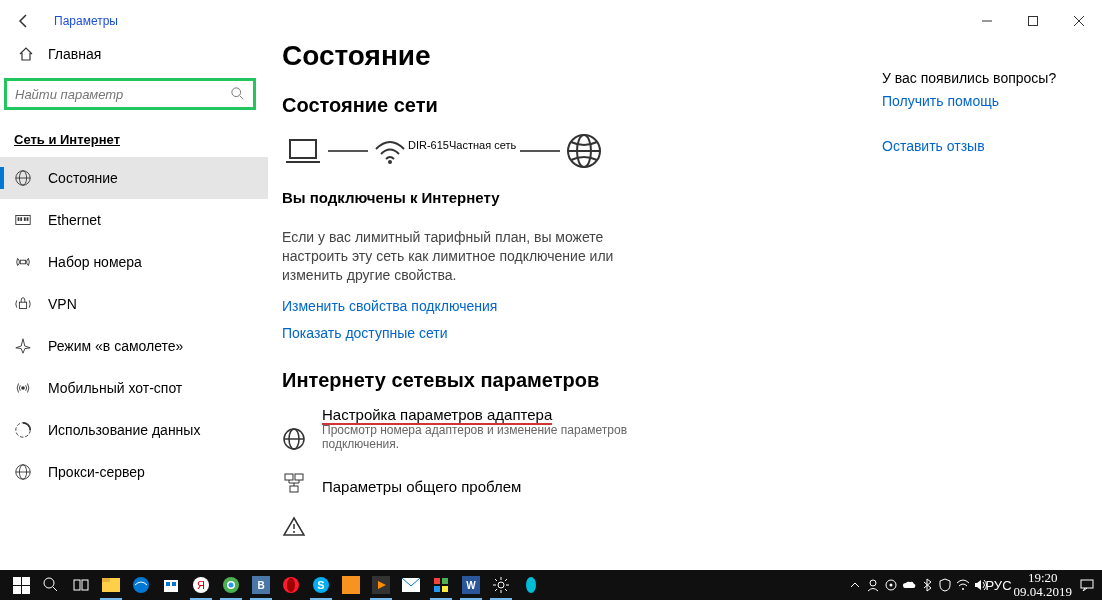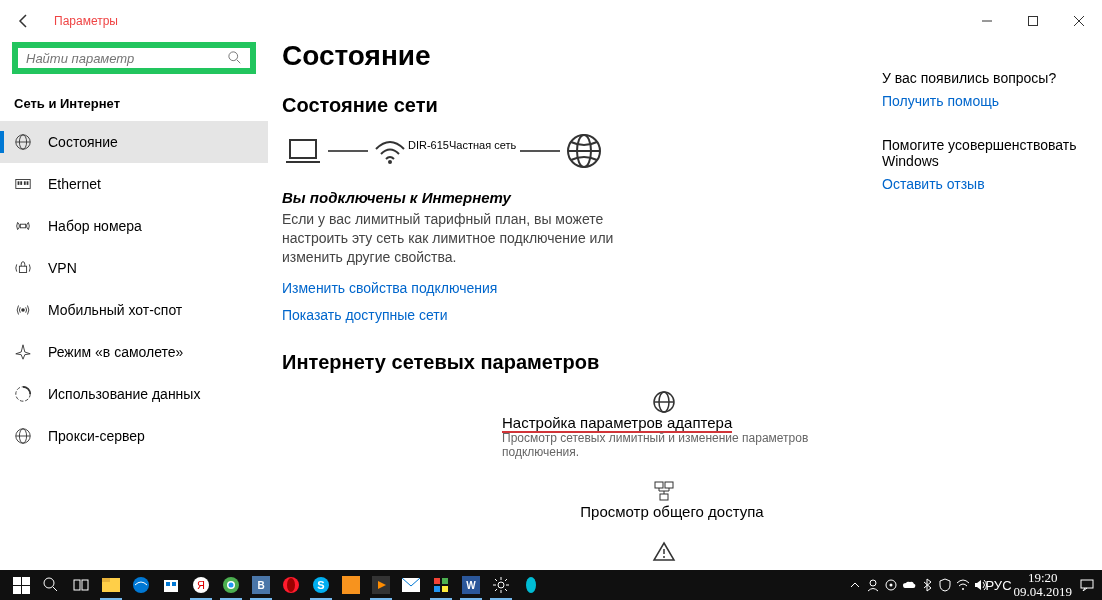--- a/index.html
+++ b/index.html
@@ -1,45 +1,45 @@
 <!DOCTYPE html>
 <html><head>
 <meta charset="utf-8">
 <style>
 * { box-sizing: border-box; margin: 0; padding: 0; }
 body { font-family: "Segoe UI", Arial, sans-serif; background: #fff; width: 1102px; height: 600px; overflow: hidden; position: relative; }
-.titlebar { height: 30px; display: flex; align-items: center; padding: 12px 0 0 12px; font-size: 12px; color: #ef4444; justify-content: center; }
+.titlebar { height: 30px; display: flex; align-items: center; padding: 12px 0 0 12px; font-size: 12px; color: #1d4ed8; justify-content: center; }
 .titlebar .back { width: 24px; display: flex; justify-content: center; cursor: pointer; }
 .titlebar .title { margin-left: 18px; }
 .titlebar .win-controls { margin-left: auto; display: flex; }
 .titlebar .win-controls div { width: 46px; height: 30px; display: flex; align-items: center; justify-content: center; cursor: pointer; font-size: 12px; }
 .layout { display: flex; height: 540px; }
 .sidebar { width: 268px; padding: 6px 0 0 0; }
 .sidebar .home { display: flex; align-items: center; padding: 10px 18px; font-size: 14px; cursor: pointer; }
 .sidebar .home svg { margin-right: 14px; }
-.searchbox { margin: 6px 12px 12px 12px; border: 6px solid #22c55e; height: 32px; display: flex; align-items: center; padding: 0 8px; }
+.searchbox { margin: 6px 12px 12px 4px; border: 3px solid #22c55e; height: 32px; display: flex; align-items: center; padding: 0 8px; }
 .searchbox input { border: none; outline: none; flex: 1; font-size: 13px; font-style: italic; color: #666; background: transparent; }
-.section-header { padding: 10px 14px; font-size: 13px; font-weight: 600; }
+.section-header { padding: 10px 14px; font-size: 13px; font-weight: 600; text-decoration: underline; }
 .nav-item { display: flex; align-items: center; padding: 12px 14px; font-size: 14px; cursor: pointer; position: relative; }
 .nav-item svg { width: 18px; height: 18px; margin-right: 16px; }
 .nav-item.active::before { content: ""; position: absolute; left: 0; top: 10px; bottom: 10px; width: 4px; background: #0078d4; }
 .nav-item.active { background: #e5e5e5; }
 .main { flex: 1; padding: 10px 40px 0 14px; overflow: hidden; }
 .main h1 { font-size: 28px; font-weight: 600; margin-bottom: 22px; }
 .main h2 { font-size: 20px; font-weight: 600; margin-bottom: 14px; }
 .netdiag { display: flex; align-items: center; margin: 0 0 18px 0; }
 .netdiag .line { width: 40px; border-top: 2px solid #555; margin: 0 4px; }
 .wifi-box { display: flex; flex-direction: row; align-items: flex-start; }
 .wifi-box .lbl { font-size: 11px; text-align: center; line-height: 1.2; margin-top: 2px; }
-.sub-h { font-size: 15px; font-weight: 600; margin-bottom: 4px; font-style: italic; }
+.sub-h { font-size: 15px; font-weight: 600; margin-bottom: 22px; }
 .body-text { font-size: 14px; color: #444; max-width: 380px; line-height: 1.35; margin-bottom: 12px; }
 .link { color: #0066cc; font-size: 14px; cursor: pointer; display: inline-block; margin-bottom: 10px; }
 .underline-red { border-bottom: 2px solid #d13438; display: inline; }
 .section2 { margin-top: 18px; }
-.action-row { display: flex; align-items: center; margin-bottom: 18px; cursor: pointer; flex-direction: column; }
+.action-row { display: flex; align-items: flex-end; margin-bottom: 18px; cursor: pointer; }
 .action-row svg { width: 24px; height: 24px; margin-right: 16px; margin-top: 2px; flex: none; }
 .action-row .at { font-size: 15px; }
 .action-row .ad { font-size: 12px; color: #666; max-width: 340px; }
 .right-panel { position: absolute; right: 20px; top: 70px; width: 200px; margin-left: 44px; }
 .right-panel .q { font-size: 14px; margin-bottom: 6px; }
 .right-panel .link { margin-bottom: 28px; }
 .taskbar { position: absolute; bottom: 0; left: 0; right: 0; height: 30px; background: #101010; display: flex; align-items: center; padding: 0 6px; }
 .taskbar .tb-item { width: 30px; height: 30px; display: flex; align-items: center; justify-content: center; cursor: pointer; position: relative; }
 .taskbar .tb-item.running::after { content:""; position:absolute; bottom:0; left:4px; right:4px; height:2px; background:#76b9ed; }
 .taskbar .tray { margin-left: auto; display: flex; align-items: center; gap: 0; color: #fff; font-size: 13px; }
@@ -72,20 +72,26 @@
     <div>
         <svg width="10" height="10">
           <path d="M0 0 L10 10 M10 0 L0 10" stroke="#333"></path>
         </svg>
       </div>
   </div>
 </div>
 
 <div class="layout">
   <div class="sidebar">
+    <div class="home">
+      <svg width="16" height="16" viewBox="0 0 16 16">
+          <path d="M2 8 L8 2 L14 8 M4 7 V14 H12 V7" stroke="#333" fill="none" stroke-width="1.2"></path>
+        </svg>
+      <span>Главная</span>
+    </div>
     <div class="searchbox">
       <input placeholder="Найти параметр" style="">
       <svg width="14" height="14" viewBox="0 0 16 16">
           <circle cx="6" cy="6" r="5" stroke="#666" fill="none"></circle>
           <line x1="10" y1="10" x2="14" y2="14" stroke="#666"></line>
         </svg>
     </div>
     <div class="section-header">Сеть и Интернет</div>
 
     <div class="nav-item active">
@@ -116,30 +122,30 @@
     <div class="nav-item">
       <svg viewBox="0 0 20 20">
           <rect x="6" y="8" width="8" height="7" stroke="#333" fill="none"></rect>
           <path d="M8 8 V6 Q8 3 10 3 Q12 3 12 6 V8" stroke="#333" fill="none"></path>
           <path d="M3 6 Q1 10 3 14 M17 6 Q19 10 17 14" stroke="#333" fill="none"></path>
         </svg>
       <span>VPN</span>
     </div>
     <div class="nav-item">
       <svg viewBox="0 0 20 20">
+          <path d="M10 2 L12 10 L18 12 L12 13 L10 18 L8 13 L2 12 L8 10 Z" stroke="#333" fill="none"></path>
+        </svg>
+      <span>Режим «в самолете»</span>
+    </div>
+    <div class="nav-item">
+      <svg viewBox="0 0 20 20">
           <circle cx="10" cy="10" r="2" fill="#333"></circle>
           <path d="M5 5 Q2 10 5 15 M15 5 Q18 10 15 15 M7 7 Q5 10 7 13 M13 7 Q15 10 13 13" stroke="#333" fill="none"></path>
         </svg>
       <span>Мобильный хот-спот</span>
-    </div>
-    <div class="nav-item">
-      <svg viewBox="0 0 20 20">
-          <path d="M10 2 L12 10 L18 12 L12 13 L10 18 L8 13 L2 12 L8 10 Z" stroke="#333" fill="none"></path>
-        </svg>
-      <span>Режим «в самолете»</span>
     </div>
     <div class="nav-item">
       <svg viewBox="0 0 20 20">
           <circle cx="10" cy="10" r="8" stroke="#333" fill="none" stroke-dasharray="4 2"></circle>
           <path d="M10 2 A8 8 0 0 1 18 10" stroke="#333" fill="none" stroke-width="2"></path>
         </svg>
       <span>Использование данных</span>
     </div>
     <div class="nav-item">
       <svg viewBox="0 0 20 20">
@@ -187,51 +193,50 @@
       <h2>Интернету сетевых параметров</h2>
 
       <div class="action-row">
         <svg viewBox="0 0 24 24">
             <circle cx="12" cy="12" r="10" stroke="#333" fill="none" stroke-width="1.5"></circle>
             <ellipse cx="12" cy="12" rx="5" ry="10" stroke="#333" fill="none" stroke-width="1.5"></ellipse>
             <line x1="2" y1="12" x2="22" y2="12" stroke="#333" stroke-width="1.5"></line>
           </svg>
         <div>
           <div class="at"><span class="underline-red">Настройка параметров адаптера</span></div>
-          <div class="ad">Просмотр сетевых лимитный и изменение параметров подключения.</div>
+          <div class="ad">Просмотр номера адаптеров и изменение параметров подключения.</div>
         </div>
       </div>
 
       <div class="action-row">
         <svg viewBox="0 0 24 24">
             <rect x="3" y="3" width="8" height="6" stroke="#333" fill="none"></rect>
             <rect x="13" y="3" width="8" height="6" stroke="#333" fill="none"></rect>
             <rect x="8" y="15" width="8" height="6" stroke="#333" fill="none"></rect>
             <path d="M7 9 V12 H17 V9 M12 12 V15" stroke="#333" fill="none"></path>
           </svg>
         <div>
-          <div class="at">Просмотр общего доступа</div>
+          <div class="at">Параметры общего проблем</div>
         </div>
       </div>
 
       <div class="action-row">
         <svg viewBox="0 0 24 24">
             <path d="M12 3 L22 20 H2 Z" stroke="#333" fill="none" stroke-width="1.5"></path>
             <line x1="12" y1="9" x2="12" y2="14" stroke="#333" stroke-width="1.5"></line>
             <circle cx="12" cy="17" r="1" fill="#333"></circle>
           </svg>
       </div>
     </div>
   </div>
 </div>
 
 <div class="right-panel">
   <div class="q">У вас появились вопросы?</div>
   <div class="link">Получить помощь</div>
-  <div class="q">Помогите усовершенствовать Windows</div>
   <div class="link">Оставить отзыв</div>
 </div>
 
 <div class="taskbar">
   <div class="tb-item">
       <div class="win-logo">
         <div></div>
         <div></div>
         <div></div>
         <div></div>

